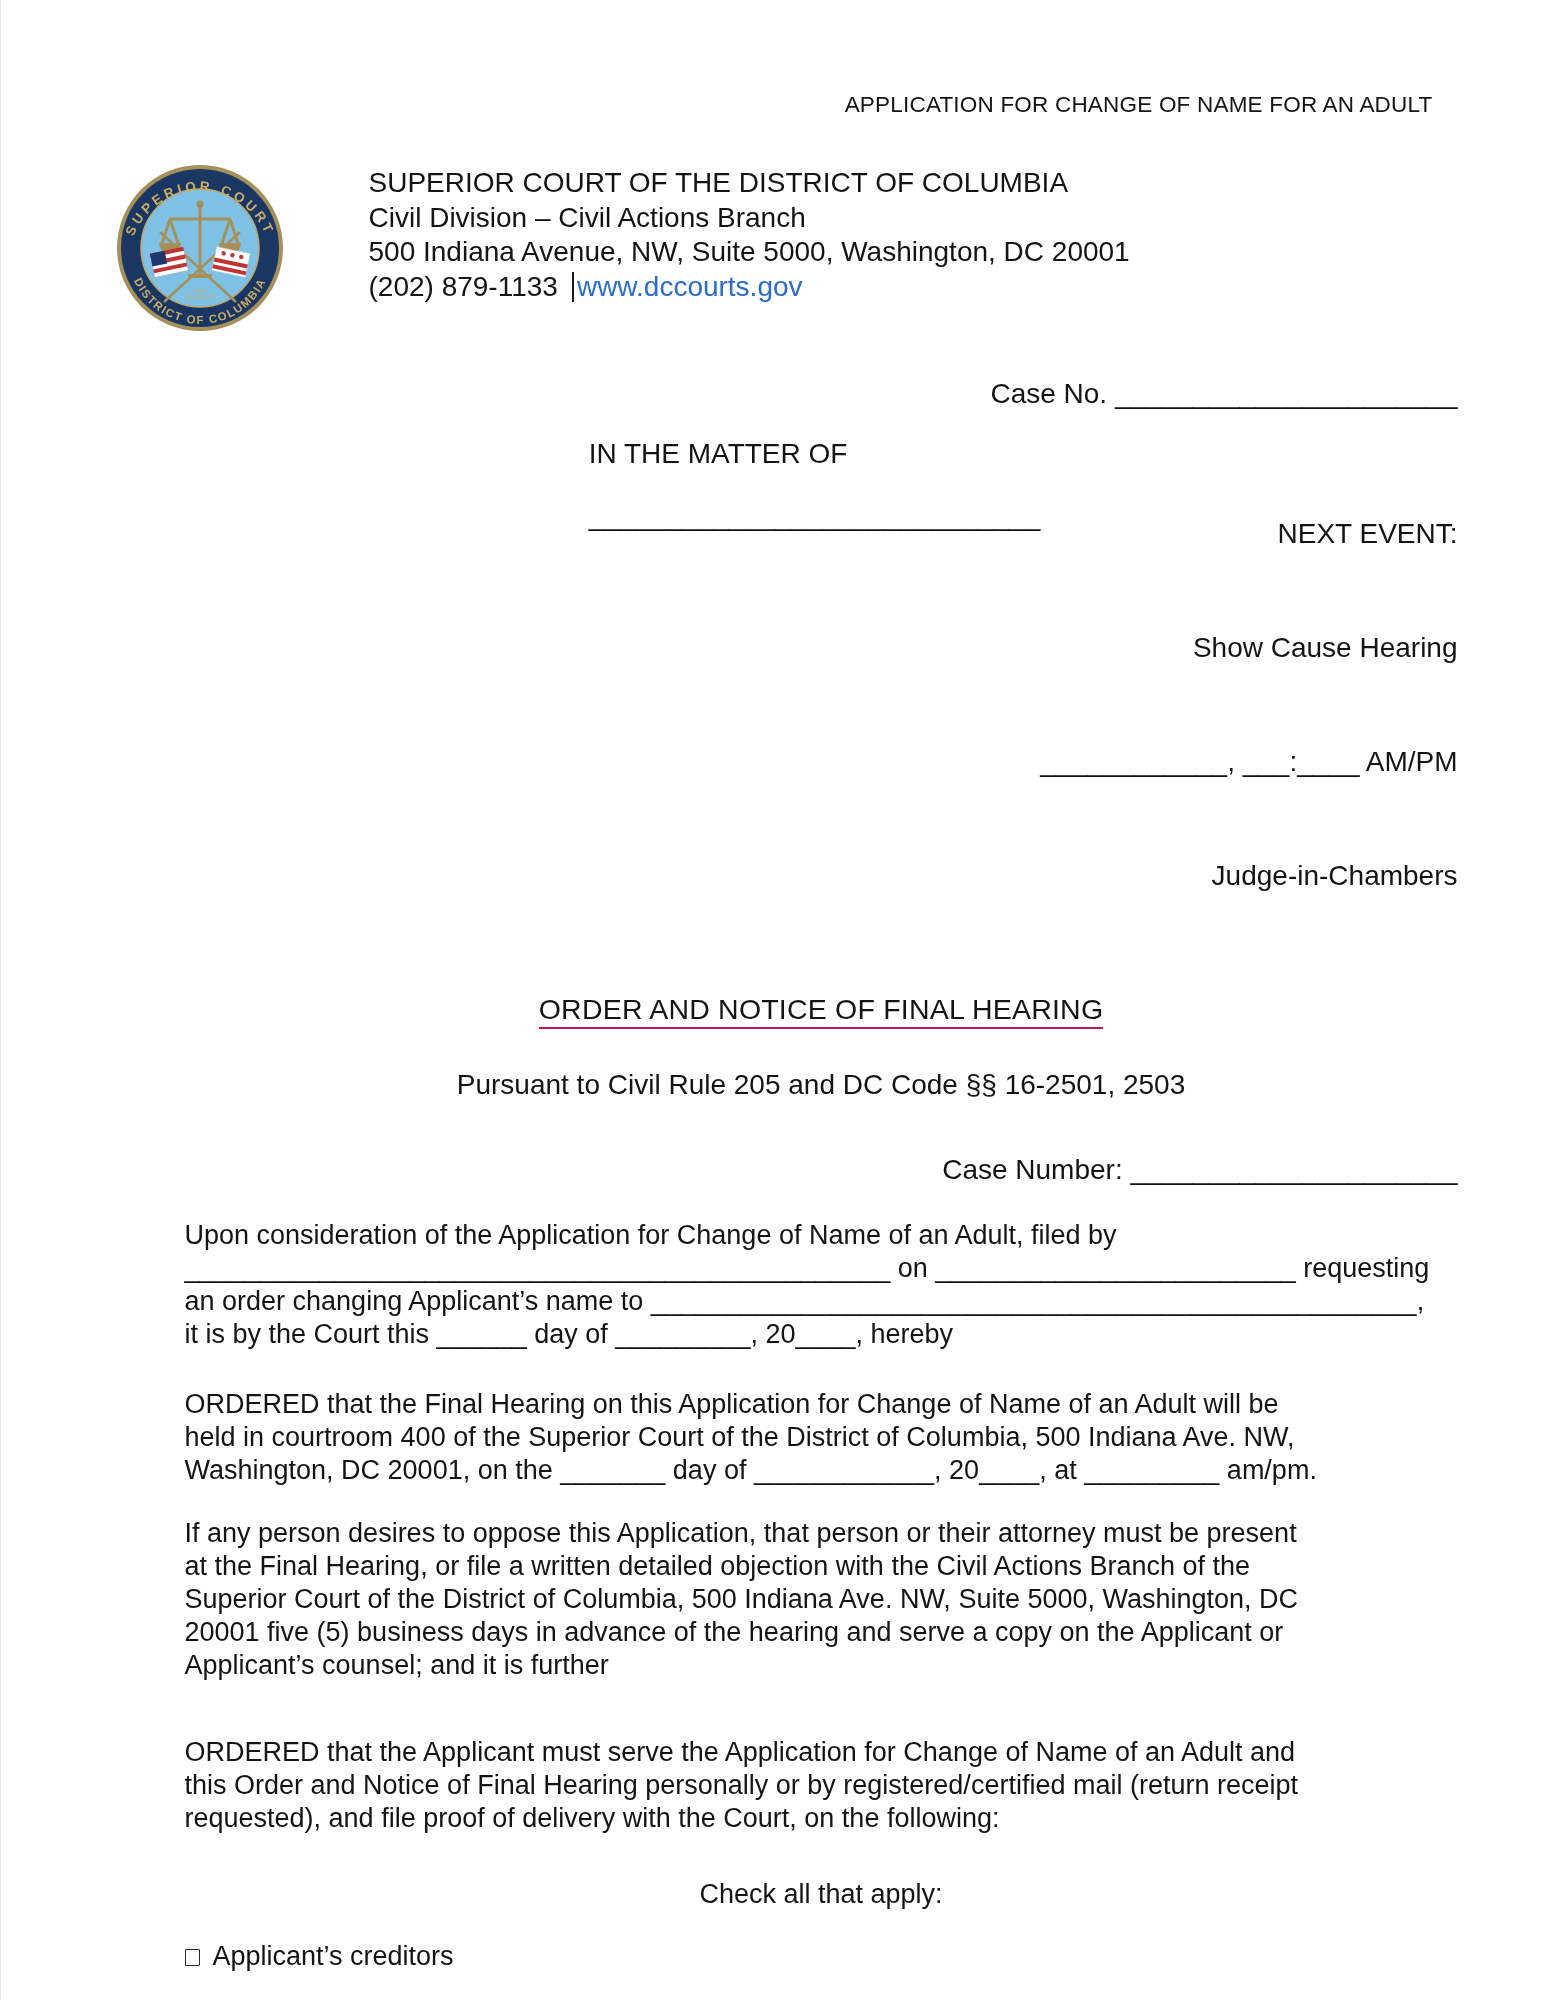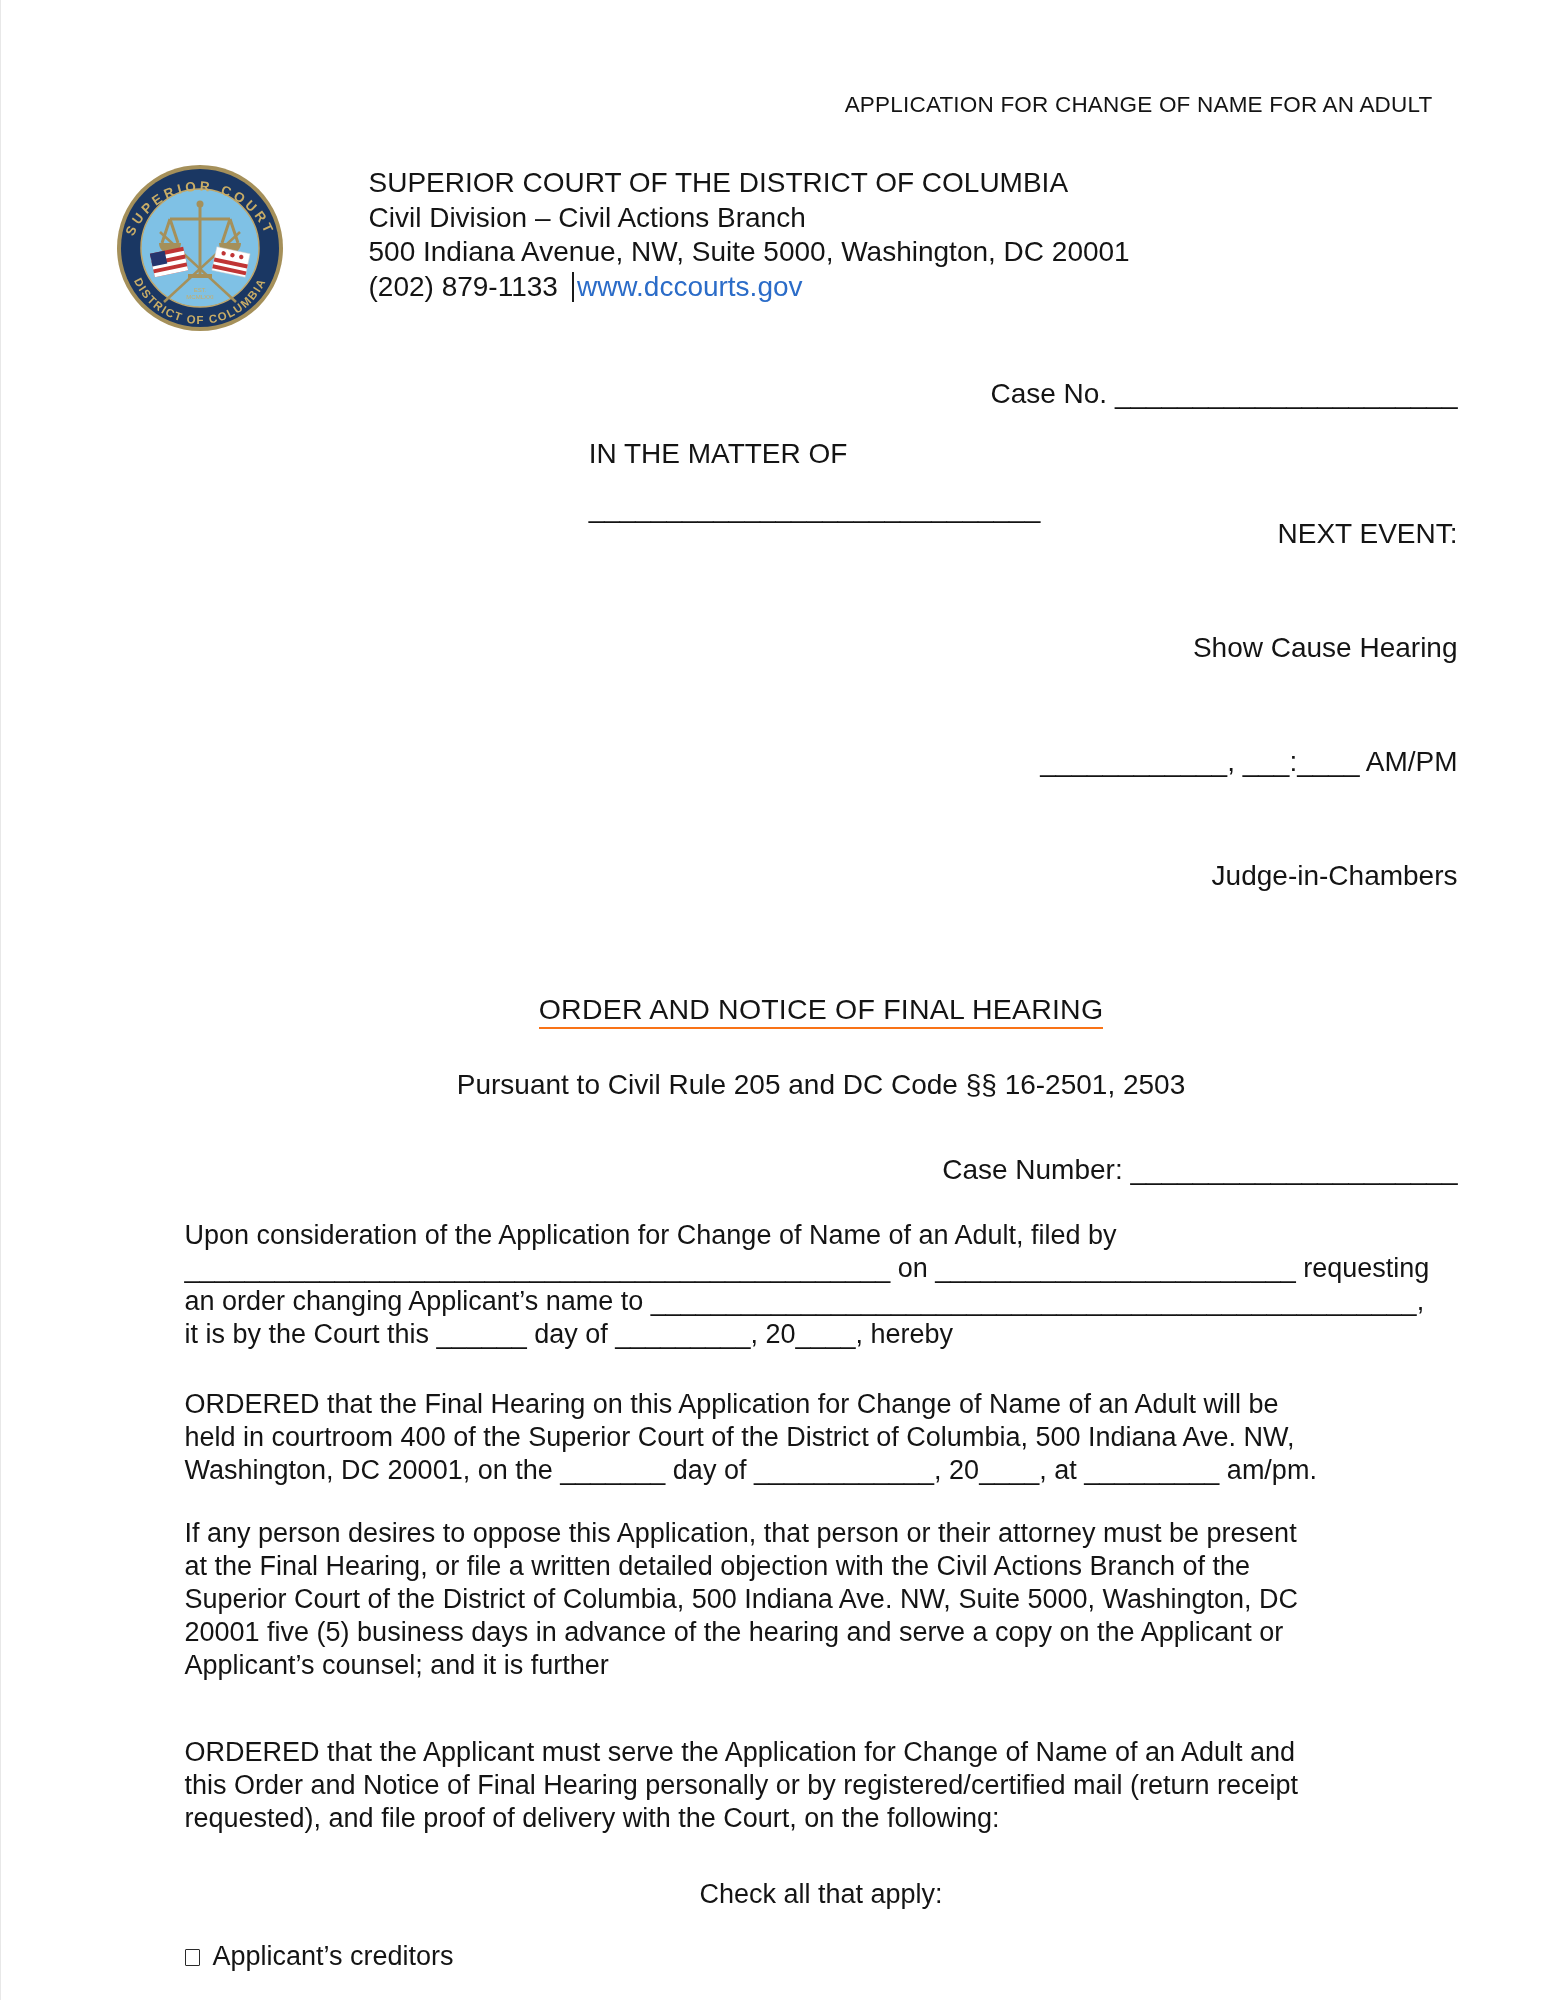--- a/index.html
+++ b/index.html
@@ -23,26 +23,26 @@
   .seal-wrap{flex:0 0 auto;margin-left:-69px;}
   .lh-text{margin-left:85px;font-size:28px;line-height:34.5px;padding-top:2px;}
   .lh-line{white-space:pre;}
   .phone-row{display:flex;align-items:center;}
   .sep-bar{display:inline-block;width:2px;height:30px;background:#1a1a1a;margin:0 3px 0 14px;}
   .weblink{color:#2b6cc8;cursor:pointer;}
   .case-no{margin-top:43px;text-align:right;font-size:28px;line-height:30px;white-space:pre;}
   .matter-row{margin-top:30px;display:flex;justify-content:flex-end;}
   .matter-left{font-size:28px;}
   .matter-label{line-height:30px;}
-  .matter-blank{margin-top:24px;line-height:30px;white-space:pre;}
+  .matter-blank{margin-top:32px;line-height:30px;white-space:pre;}
   .next-event{font-size:28px;line-height:38px;text-align:right;white-space:pre;}
   .title-row{margin-top:22px;text-align:center;}
   .title-text{
     display:inline-block;font-size:28.5px;line-height:32px;
-    border-bottom:2px solid #f97316;padding-bottom:2px;letter-spacing:.2px;
+    border-bottom:2px solid #be185d;padding-bottom:2px;letter-spacing:.2px;
   }
   .subtitle{margin-top:40px;text-align:center;font-size:28px;line-height:32px;}
   .case-number{margin-top:54px;text-align:right;font-size:28px;line-height:30px;white-space:pre;}
   .para{font-size:27px;line-height:33px;}
   .para .line{white-space:pre;}
   .para1{margin-top:34px;}
   .para2{margin-top:37px;}
   .para3{margin-top:30px;}
   .para4{margin-top:54px;}
   .check-all{margin-top:44px;text-align:center;font-size:27px;line-height:30px;}

